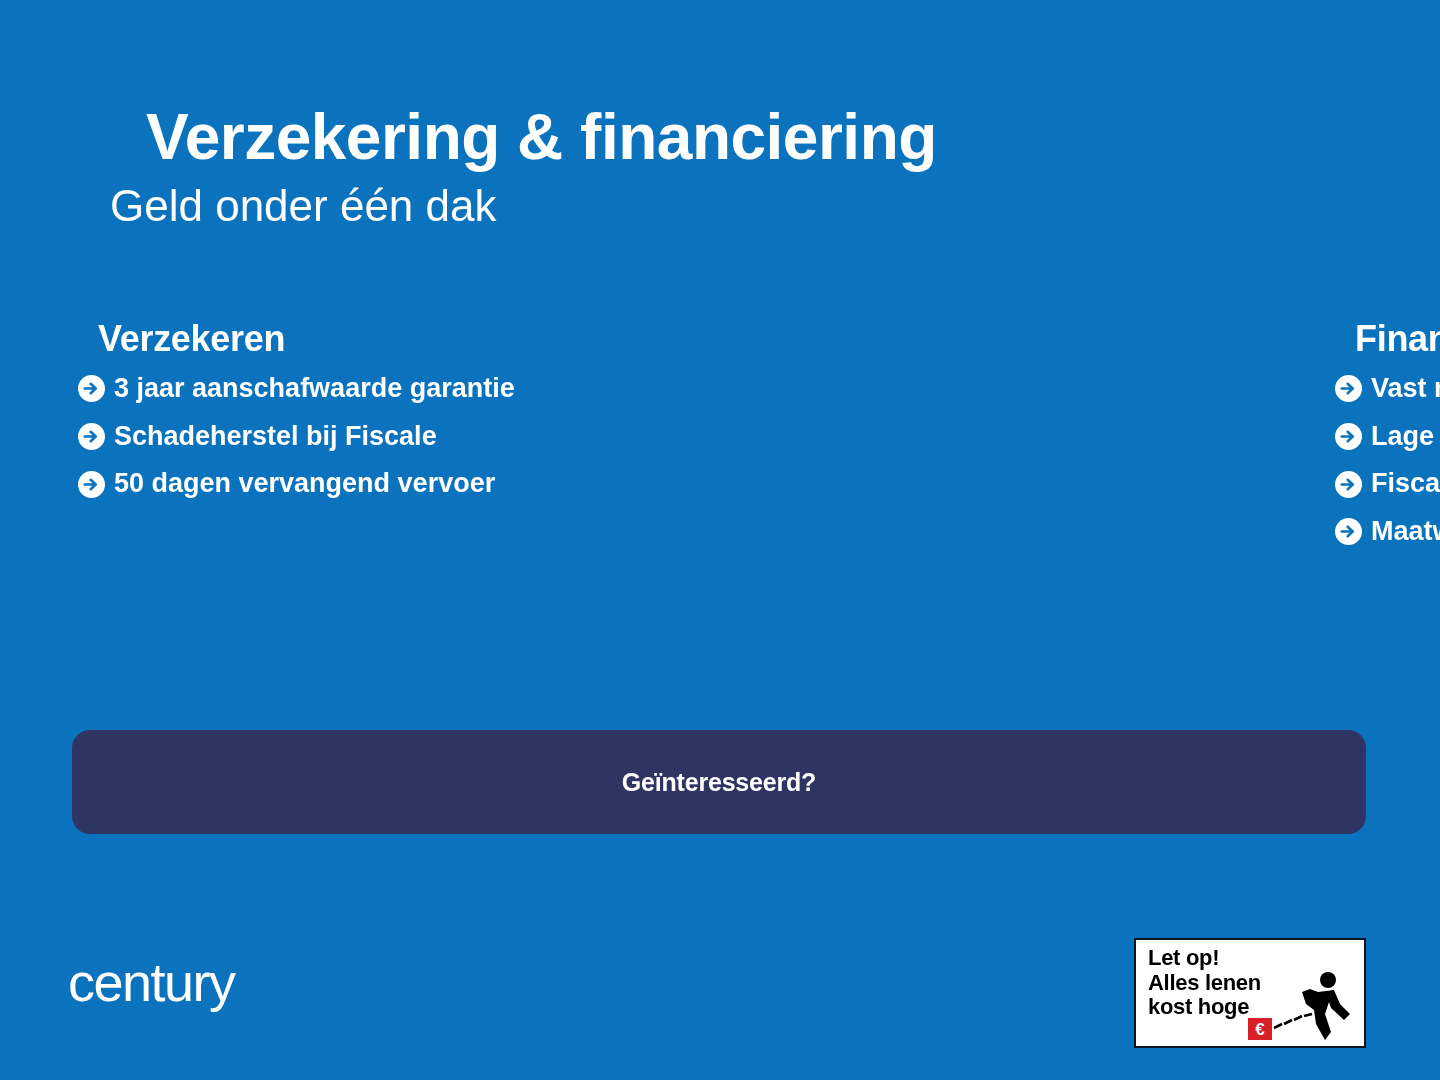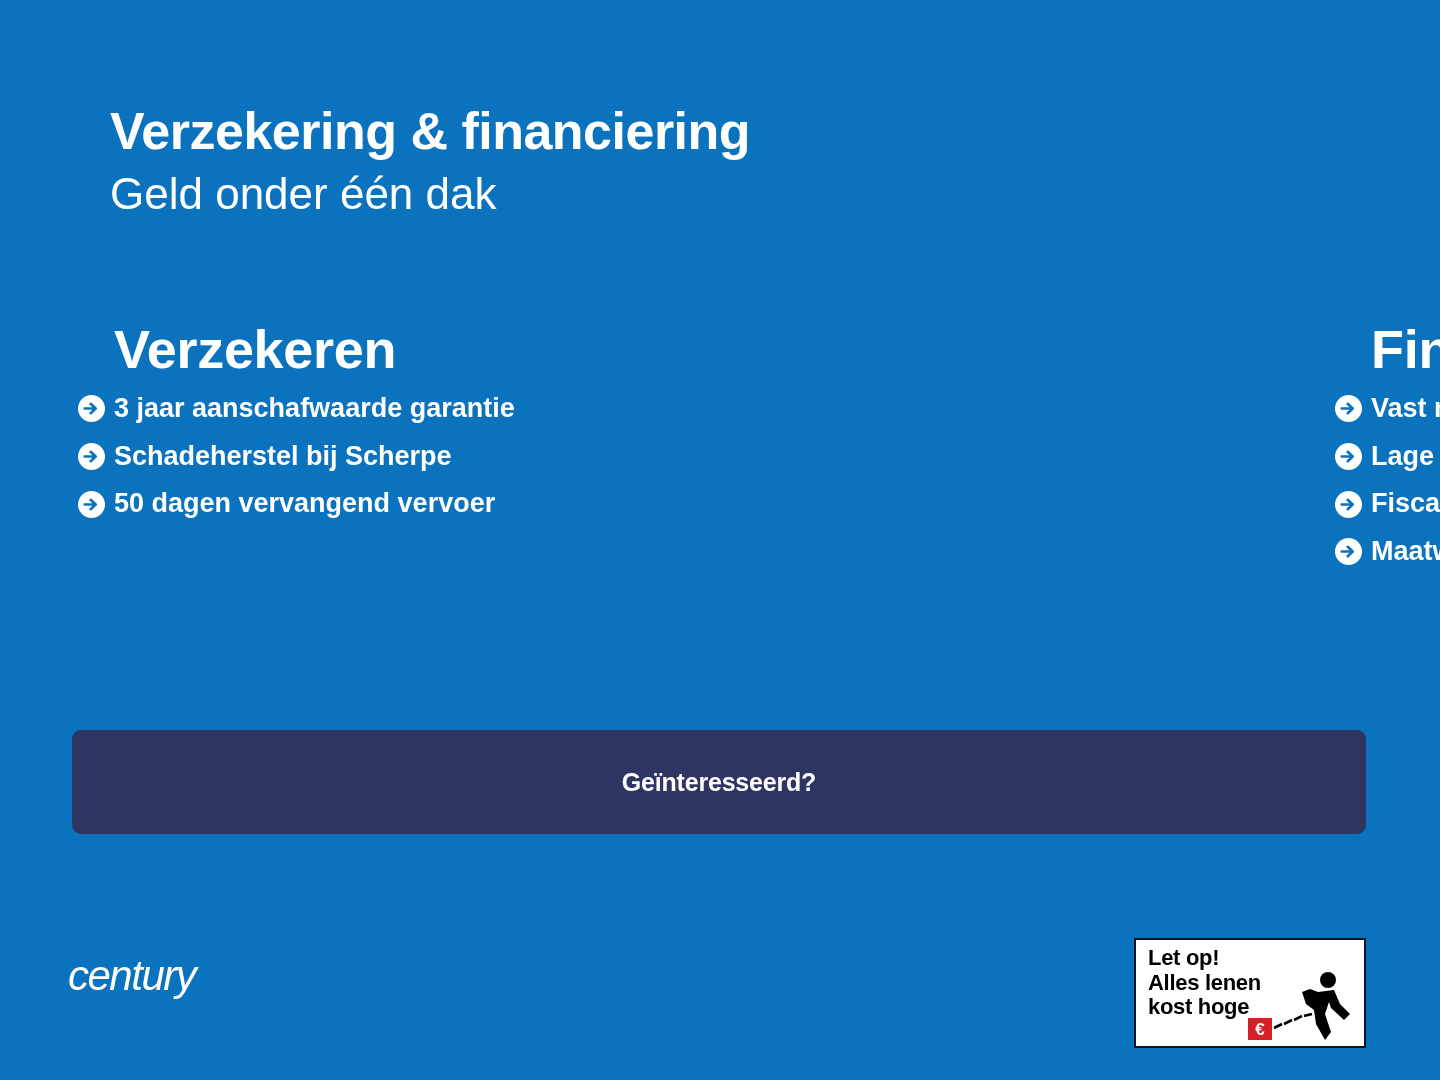--- a/index.html
+++ b/index.html
@@ -13,25 +13,26 @@
   #slide {
     position:relative;
     width:1440px; height:1080px;
     background:#0B72BE;
     color:#ffffff;
   }
 
   
   .header { position:absolute; left:110px; top:104px; }
   .title {
-    font-size:52px;
+    font-size:64px;
     font-weight:bold;
     letter-spacing:-0.5px;
     line-height:1.05;
     white-space:nowrap;
+    margin-left:36px;
   }
   .subtitle {
     font-size:44px;
     font-weight:300;
     line-height:1.15;
     margin-top:10px;
     white-space:nowrap;
   }
 
   
@@ -39,24 +40,24 @@
     position:absolute;
     left:0; top:318px;
     width:1440px;
     display:flex;
   }
   .col { position:relative; }
   .col-left  { width:630px; padding-left:78px; }
   .col-right { width:810px; padding-left:705px; }
 
   .col-heading {
-    font-size:54px;
+    font-size:36px;
     font-weight:bold;
     letter-spacing:-0.3px;
-    margin-left:36px;
+    margin-left:20px;
     margin-bottom:14px;
     white-space:nowrap;
   }
 
   ul.bullets { list-style:none; }
   ul.bullets li {
     display:flex;
     align-items:center;
     gap:9px;
     margin-bottom:18px;
@@ -72,21 +73,21 @@
     font-weight:700;
     line-height:1.1;
   }
 
   
   .cta {
     position:absolute;
     left:72px; top:730px;
     width:1294px; height:104px;
     background:#2E3563;
-    border-radius:9px;
+    border-radius:18px;
     display:flex;
     flex-direction:column;
     align-items:center;
     justify-content:center;
     gap:4px;
   }
   .cta-heading {
     font-size:25px;
     font-weight:bold;
     letter-spacing:-0.2px;
@@ -94,25 +95,24 @@
   .cta-body {
     font-size:26px;
     font-weight:300;
     white-space:nowrap;
   }
 
   
   .logo {
     position:absolute;
     left:68px; top:955px;
-    font-size:42px;
+    font-size:54px;
     font-weight:300;
     letter-spacing:-1.5px;
     line-height:1;
-    font-style:italic;
   }
 
   .warn-box {
     position:absolute;
     left:1134px; top:938px;
     width:232px; height:110px;
     background:#ffffff;
     padding:0;
   }
   .warn-inner {
@@ -157,21 +157,21 @@
             <circle cx="16" cy="16" r="16" fill="#ffffff"></circle>
             <path d="M8 16h12M15 10.5l6 5.5-6 5.5" fill="none" stroke="#0B72BE" stroke-width="3.2" stroke-linecap="round" stroke-linejoin="round"></path>
           </svg>
           <span class="bullet-text">3 jaar aanschafwaarde garantie</span>
         </li>
         <li>
           <svg class="arrow-icon" viewBox="0 0 32 32">
             <circle cx="16" cy="16" r="16" fill="#ffffff"></circle>
             <path d="M8 16h12M15 10.5l6 5.5-6 5.5" fill="none" stroke="#0B72BE" stroke-width="3.2" stroke-linecap="round" stroke-linejoin="round"></path>
           </svg>
-          <span class="bullet-text">Schadeherstel bij Scherpe</span>
+          <span class="bullet-text">Schadeherstel bij Fiscale</span>
         </li>
         <li>
           <svg class="arrow-icon" viewBox="0 0 32 32">
             <circle cx="16" cy="16" r="16" fill="#ffffff"></circle>
             <path d="M8 16h12M15 10.5l6 5.5-6 5.5" fill="none" stroke="#0B72BE" stroke-width="3.2" stroke-linecap="round" stroke-linejoin="round"></path>
           </svg>
           <span class="bullet-text">50 dagen vervangend vervoer</span>
         </li>
       </ul>
     </div>

